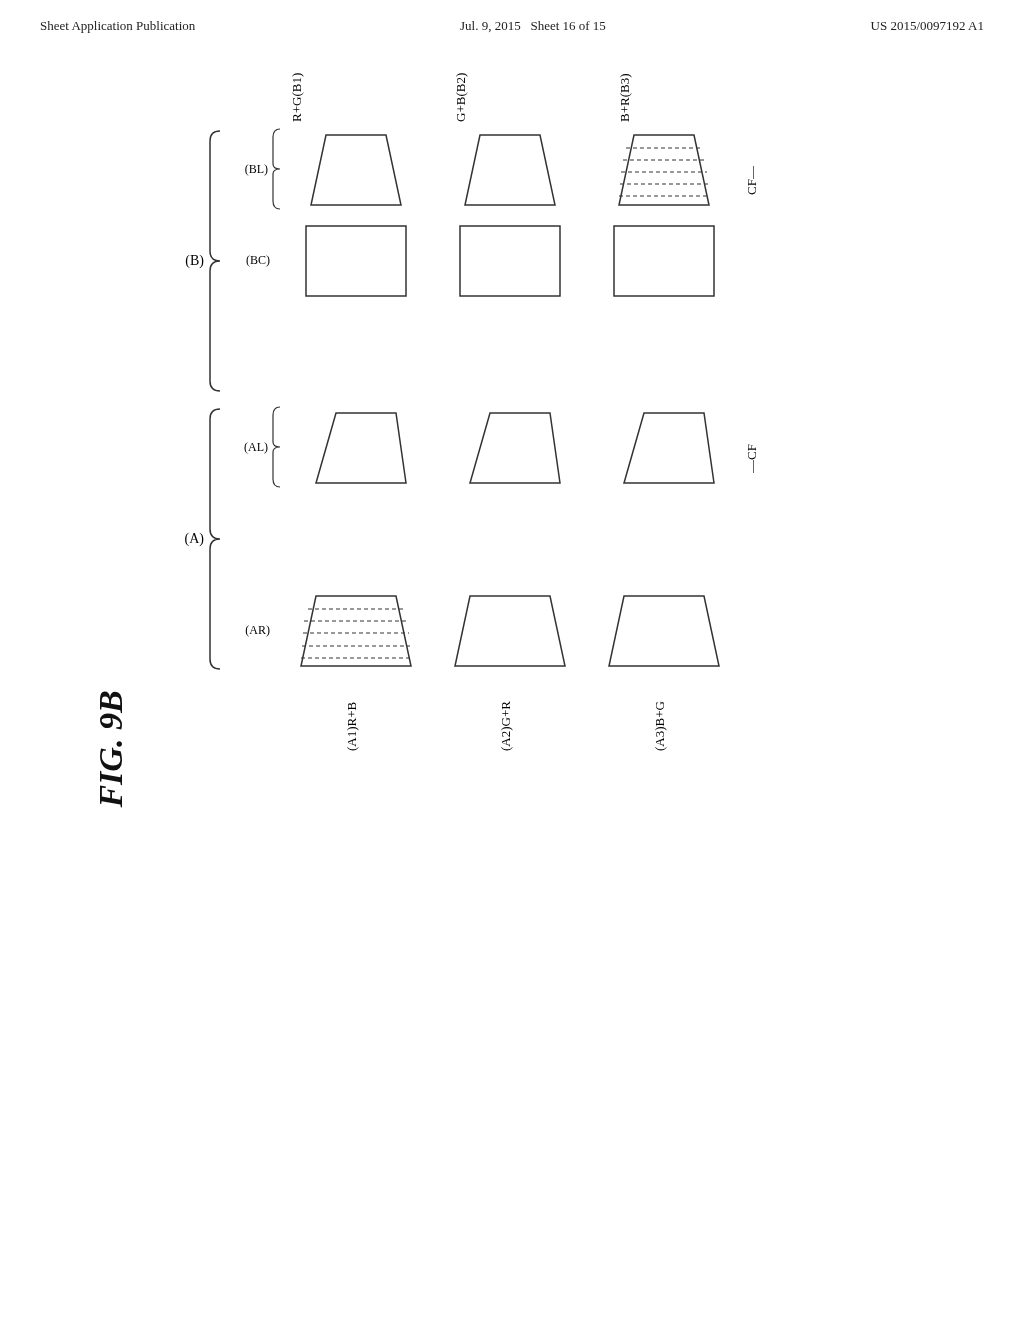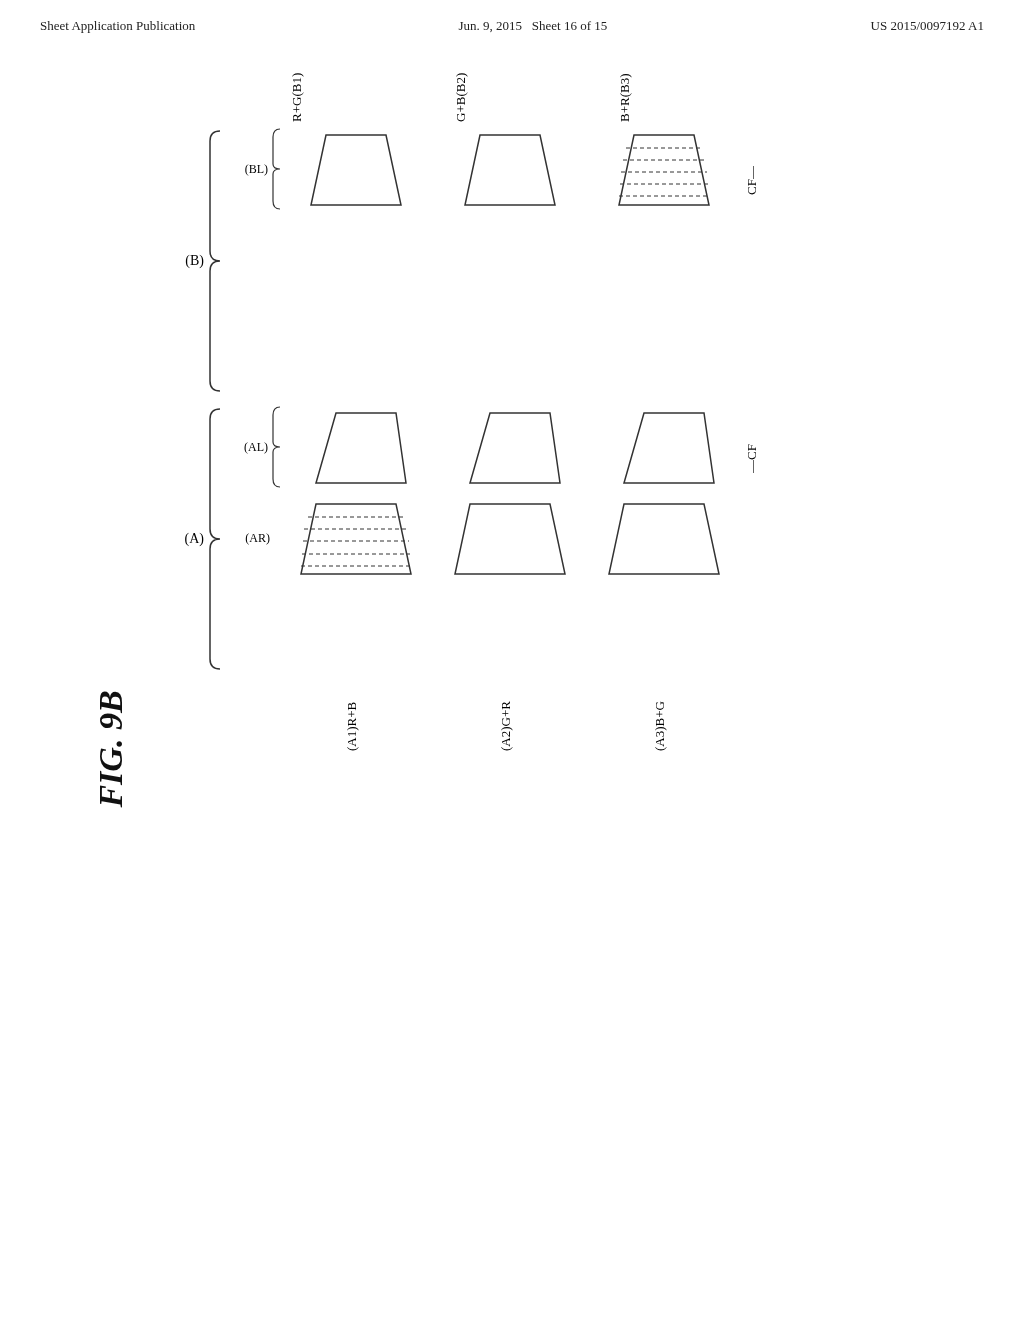--- a/index.html
+++ b/index.html
@@ -47,21 +47,21 @@
       left: 40px;
     }
 
   </style>
 </head>
 <body>
 
 <div class="header">
   <span class="header-left">Sheet Application Publication</span>
   <span class="header-center">
-    <span>Jun. 9, 2015</span>&nbsp;&nbsp;
+    <span>Jul. 9, 2015</span>&nbsp;&nbsp;
     <span>Sheet 16 of 15</span>
   </span>
   <span class="header-right">US 2015/0097192 A1</span>
 </div>
 
 <div class="full-diagram">
 
   <div style="display:flex; flex-direction:row; margin-left:110px; gap:14px; margin-bottom:5px;">
     <div style="width:150px; display:flex; justify-content:center;">
       <span style="font-size:13px; writing-mode:vertical-rl; transform:rotate(180deg); height:68px; display:flex; align-items:center;">R+G(B1)</span>
@@ -108,34 +108,53 @@
           <line x1="32" y1="18" x2="108" y2="18" stroke="#333" stroke-width="1" stroke-dasharray="4,3"></line>
           <line x1="29" y1="30" x2="111" y2="30" stroke="#333" stroke-width="1" stroke-dasharray="4,3"></line>
           <line x1="27" y1="42" x2="113" y2="42" stroke="#333" stroke-width="1" stroke-dasharray="4,3"></line>
           <line x1="26" y1="54" x2="114" y2="54" stroke="#333" stroke-width="1" stroke-dasharray="4,3"></line>
           <line x1="25" y1="66" x2="115" y2="66" stroke="#333" stroke-width="1" stroke-dasharray="4,3"></line>
         </svg>
 
         <span style="font-size:13px; margin-left:10px; writing-mode:vertical-rl; transform:rotate(180deg); height:50px; display:flex; align-items:center;">CF—</span>
       </div>
 
+      <div style="display:flex; flex-direction:row; align-items:center; height:85px;">
+        <div style="display:flex; flex-direction:row; align-items:center; width:60px; justify-content:flex-end; margin-right:4px;">
+          <span style="font-size:12px;">(BC)</span>
+          <div style="width:12px;"></div>
+        </div>
+
+        <svg width="140" height="80">
+          <rect x="20" y="5" width="100" height="70" fill="none" stroke="#333" stroke-width="1.5"></rect>
+        </svg>
+
+        <svg width="140" height="80" style="margin-left:14px;">
+          <rect x="20" y="5" width="100" height="70" fill="none" stroke="#333" stroke-width="1.5"></rect>
+        </svg>
+
+        <svg width="140" height="80" style="margin-left:14px;">
+          <rect x="20" y="5" width="100" height="70" fill="none" stroke="#333" stroke-width="1.5"></rect>
+        </svg>
+        <div style="width:50px;"></div>
+      </div>
 
     </div>
   </div>
 
   <div style="display:flex; flex-direction:row; align-items:stretch; margin-bottom:10px;">
 
     <div style="width:110px; display:flex; flex-direction:row; align-items:center; justify-content:flex-end;">
       <span style="font-size:14px; margin-right:2px;">(A)</span>
       <svg width="16" height="268">
         <path d="M14,4 Q4,4 4,14 L4,124 Q4,134 14,134 Q4,134 4,144 L4,254 Q4,264 14,264" fill="none" stroke="#333" stroke-width="1.5"></path>
       </svg>
     </div>
 
-    <div style="display:flex; flex-direction:column; gap:6px;">
+    <div style="display:flex; flex-direction:column; gap:6px;justify-content:space-between;">
 
       <div style="display:flex; flex-direction:row; align-items:center; height:85px;">
         <div style="display:flex; flex-direction:row; align-items:center; width:60px; justify-content:flex-end; margin-right:4px;">
           <span style="font-size:12px;">(AL)</span>
           <svg width="12" height="85" style="margin-left:2px;">
             <path d="M10,2 Q3,2 3,10 L3,37 Q3,42 10,42 Q3,42 3,47 L3,74 Q3,82 10,82" fill="none" stroke="#333" stroke-width="1.2"></path>
           </svg>
         </div>
 
         <svg width="140" height="80">

